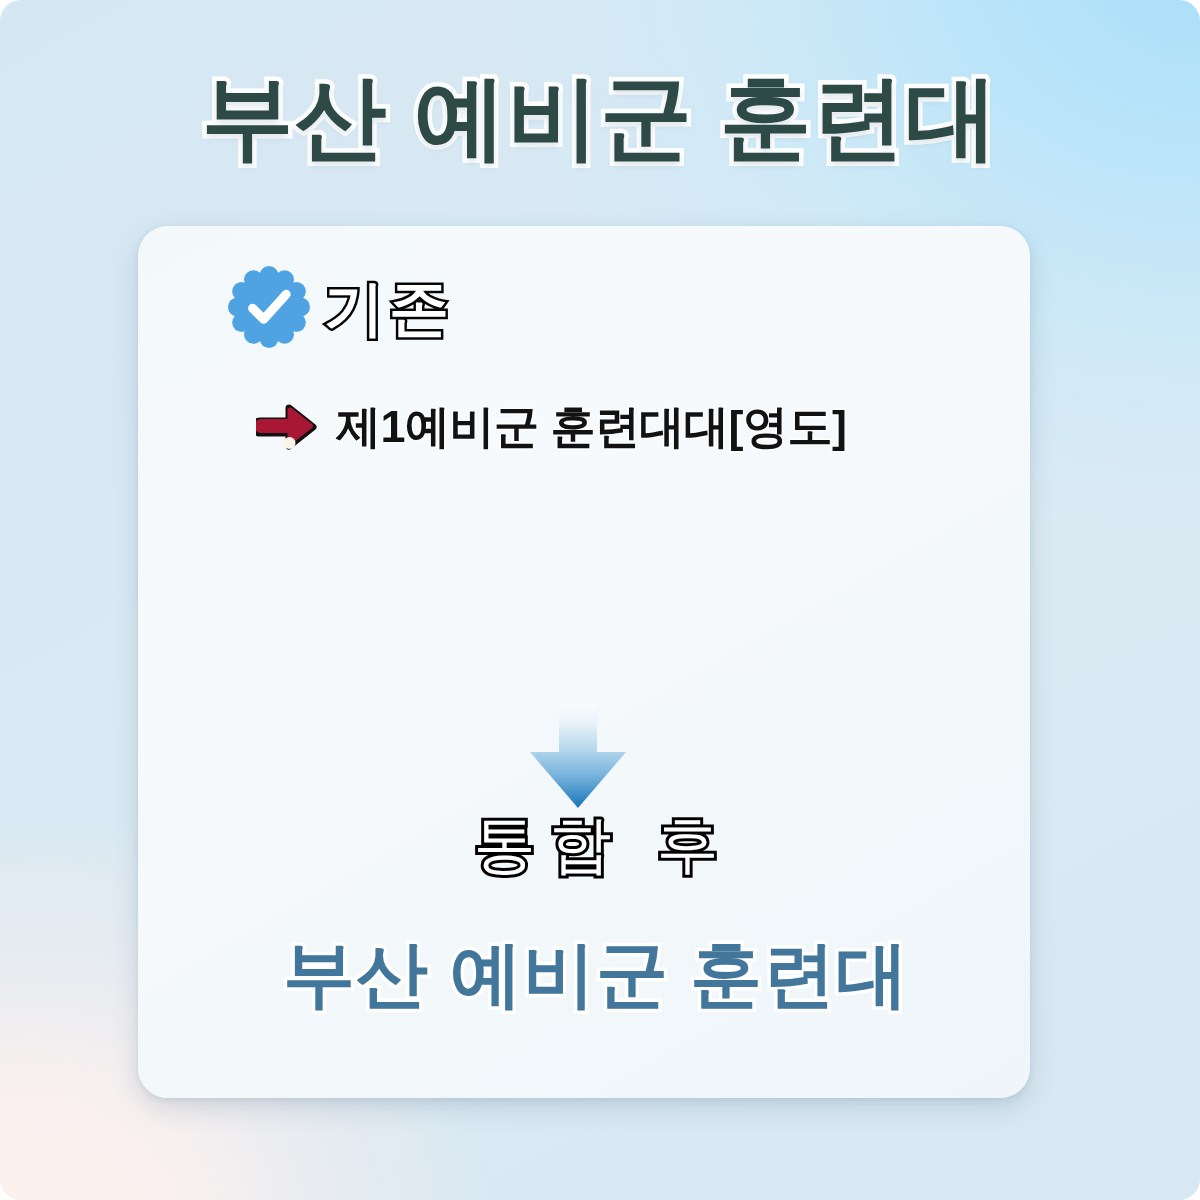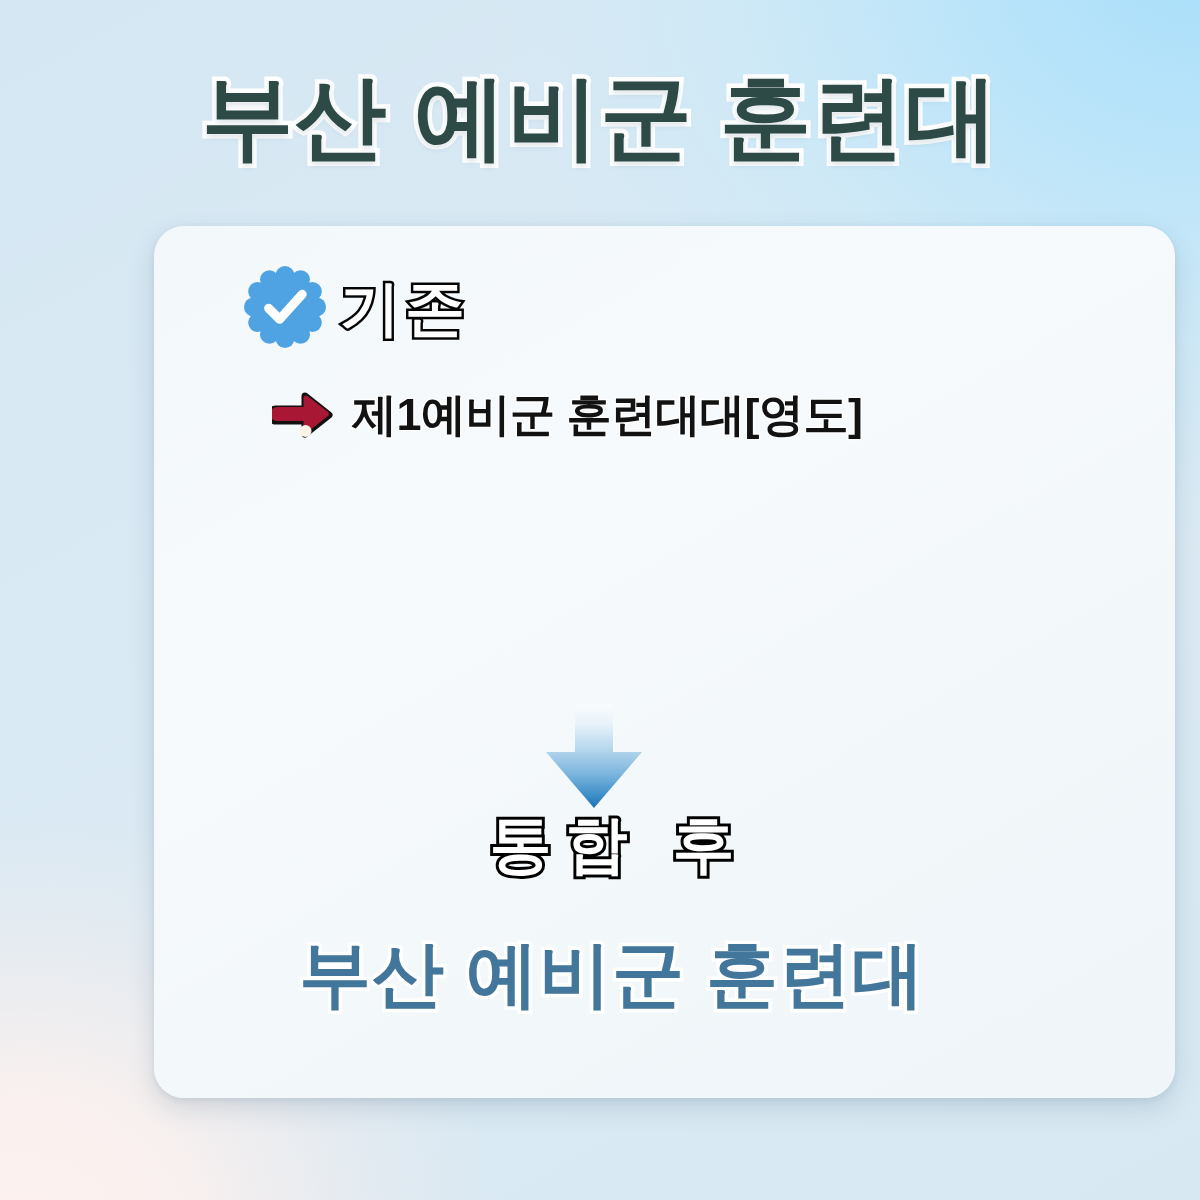--- a/index.html
+++ b/index.html
@@ -18,20 +18,21 @@
   #poster {
     position: relative;
     width: 1200px;
     height: 1200px;
     box-sizing: border-box;
     background:
       radial-gradient(ellipse 680px 620px at 2% 104%, #fdf1ee 0%, rgba(253,241,238,0.85) 26%, rgba(250,238,236,0.35) 48%, rgba(236,243,248,0) 70%),
       radial-gradient(ellipse 900px 760px at 100% -4%, #a8def9 0%, #b9e4fa 24%, #cfe9f6 52%, rgba(214,233,243,0) 78%),
       linear-gradient(152deg, #d5e7f2 0%, #d8e9f4 30%, #dceaf3 58%, #d9e9f3 80%, #d7e8f2 100%);
     overflow: hidden;
+    border-radius: 21px;
   }
 
   
   #title-wrap {
     position: absolute;
     top: 68px;
     left: 0;
     width: 1200px;
     text-align: center;
   }
@@ -46,23 +47,23 @@
     paint-order: stroke fill;
     text-shadow:
       0 0 2px #ffffff,
       0 3px 6px rgba(90,120,135,0.22);
     white-space: nowrap;
   }
 
   
   #card {
     position: absolute;
-    left: 154px;
+    left: 138px;
     top: 226px;
-    width: 1021px;
+    width: 892px;
     height: 872px;
     border-radius: 30px;
     background: linear-gradient(150deg, #f3f8fb 0%, #f6fafc 35%, #f2f7fa 70%, #eff5f9 100%);
     box-shadow:
       0 10px 26px rgba(60,95,120,0.18),
       0 2px 6px rgba(60,95,120,0.10);
   }
 
   
   #existing-header {
@@ -96,20 +97,21 @@
   #unit-list {
     position: absolute;
     left: 118px;
     top: 166px;
     list-style: none;
     margin: 0;
     padding: 0;
   }
   .unit-item {
     display: flex;
+    align-items: center;
     height: 69px;
     gap: 18px;
   }
   .arrow-bullet {
     width: 62px;
     height: 46px;
     flex: 0 0 62px;
     display: block;
   }
   .unit-label {
@@ -137,21 +139,21 @@
   #after-merge {
     position: absolute;
     left: 0;
     top: 588px;
     width: 916px;
     text-align: center;
   }
   .after-merge-text {
     display: inline-block;
     font-size: 62px;
-    font-weight: 700;
+    font-weight: 400;
     line-height: 1;
     letter-spacing: 14px;
     text-indent: 14px;
     color: #ffffff;
     -webkit-text-stroke: 6px #000000;
     paint-order: stroke fill;
     white-space: nowrap;
   }
 
   

